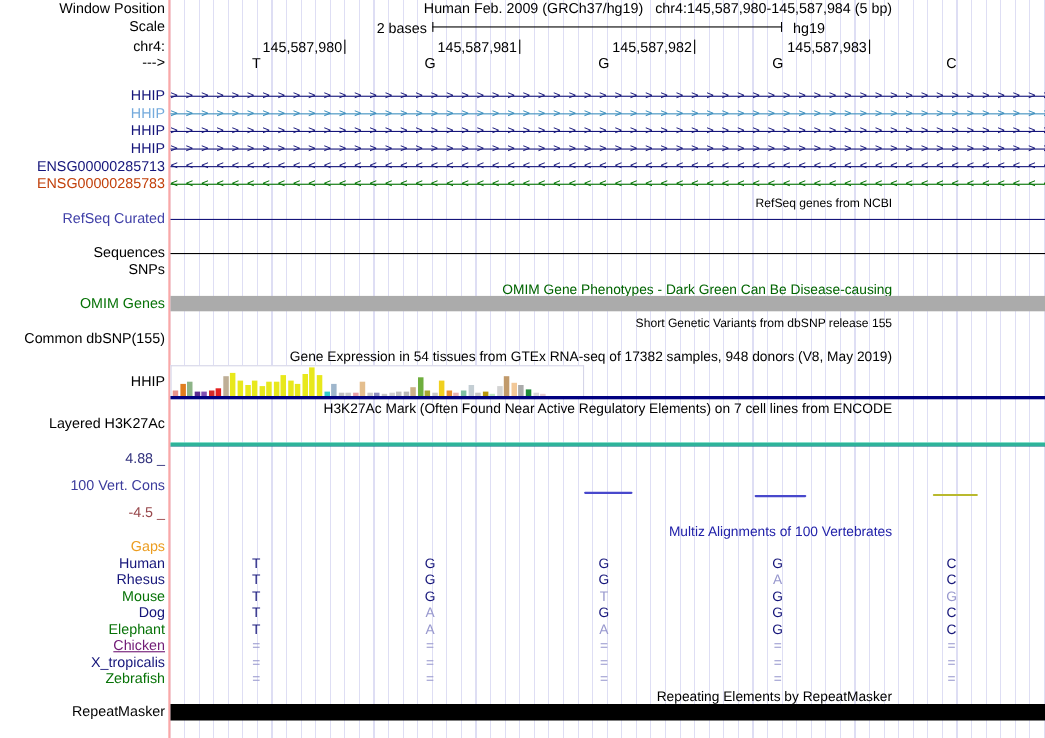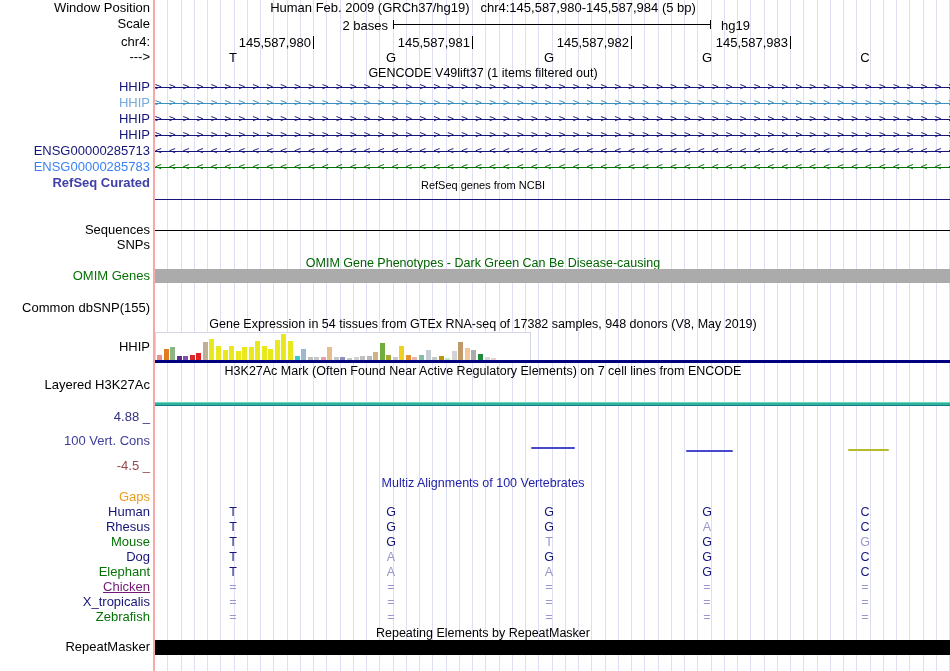--- a/index.html
+++ b/index.html
@@ -7,21 +7,21 @@
     position:relative;width:950px;height:671px;background:#fff;overflow:hidden;
     font-family:"Liberation Sans",sans-serif;color:#000;
   }
   .abs{position:absolute;}
   .gridlines{
     left:155px;top:0;width:795px;height:671px;
     background:repeating-linear-gradient(90deg,transparent 0 12.25px,#dedef4 12.25px 13.25px);
   }
   .pink-line{left:153px;top:0;width:2px;height:671px;background:#f9a8a8;}
   .llabel{position:absolute;right:800px;white-space:nowrap;font-size:13px;line-height:14px;text-align:right;}
-  .ctitle{position:absolute;left:155px;width:656px;text-align:center;white-space:nowrap;line-height:13px;}
+  .ctitle{position:absolute;left:155px;width:656px;text-align:right;white-space:nowrap;line-height:13px;}
   .t12{font-size:12.5px;} .t11{font-size:11px;}
   .chev{position:absolute;left:155px;width:795px;height:16px;overflow:hidden;white-space:nowrap;
         font-family:"DejaVu Sans Mono",monospace;font-size:11px;line-height:16px;letter-spacing:7.3px;}
   .trackline{position:absolute;left:155px;width:795px;height:1px;}
   .tick{position:absolute;width:1px;background:#000;}
   .poslabel{position:absolute;width:110px;text-align:right;font-size:13px;white-space:nowrap;}
   .baseletter{position:absolute;width:24px;margin-left:-12px;text-align:center;font-size:13px;}
   .alncell{position:absolute;width:24px;margin-left:-12px;text-align:center;font-size:12.5px;line-height:14px;}
   .bar{position:absolute;}
 </style>
@@ -43,35 +43,35 @@
   <div class="abs" style="left:393px;top:20px;width:1px;height:9px;background:#000;"></div>
   <div class="abs" style="left:710px;top:20px;width:1px;height:9px;background:#000;"></div>
   <div class="abs" style="left:721px;top:18px;font-size:13px;">hg19</div>
 
   <div class="llabel" style="top:35px;">chr4:</div>
   <div id="pos-ticks"></div>
 
   <div class="llabel" style="top:50px;">---&gt;</div>
   <div id="seq-row"></div>
 
-  <div class="ctitle t12" style="top:67px;">GENCODE V49lift37 (1 items filtered out)</div>
   <div id="gencode-tracks"></div>
 
   <div class="ctitle t11" style="top:179px;">RefSeq genes from NCBI</div>
-  <div class="llabel" style="top: 176px; color: rgb(64, 64, 168); font-weight: bold;">RefSeq Curated</div>
+  <div class="llabel" style="top: 192px; color: rgb(64, 64, 168);">RefSeq Curated</div>
   <div class="trackline" style="top: 199px; background: rgb(21, 21, 122);"></div>
 
   <div class="llabel" style="top:223px;">Sequences</div>
   <div class="trackline" style="top:230px;background:#000;"></div>
   <div class="llabel" style="top:238px;">SNPs</div>
 
   <div class="ctitle t12" style="top: 257px; color: rgb(0, 100, 0);">OMIM Gene Phenotypes - Dark Green Can Be Disease-causing</div>
   <div class="llabel" style="top: 269px; color: rgb(6, 114, 6);">OMIM Genes</div>
   <div class="abs" style="left: 155px; top: 269px; width: 795px; height: 14px; background: rgb(171, 171, 171);" id="omim-bar"></div>
 
+  <div class="ctitle t11" style="top:288px;">Short Genetic Variants from dbSNP release 155</div>
   <div class="llabel" style="top:301px;">Common dbSNP(155)</div>
 
   <div class="ctitle t12" style="top:318px;">Gene Expression in 54 tissues from GTEx RNA-seq of 17382 samples, 948 donors (V8, May 2019)</div>
   <div class="llabel" style="top:340px;">HHIP</div>
   <div class="abs" style="left:155px;top:332px;width:376px;height:28px;background:#fff;border:1px solid #d5d5e8;border-bottom:none;box-sizing:border-box;"></div>
   <div id="gtex-bars"></div>
   <div class="abs" style="left: 155px; top: 360px; width: 795px; height: 3px; background: rgb(0, 0, 128);" id="gtex-baseline"></div>
 
   <div class="ctitle t12" style="top:365px;">H3K27Ac Mark (Often Found Near Active Regulatory Elements) on 7 cell lines from ENCODE</div>
   <div class="llabel" style="top:378px;">Layered H3K27Ac</div>
@@ -110,21 +110,21 @@
     <div class="chev" style="top: 95px; color: rgb(60, 143, 190);">&gt;&gt;&gt;&gt;&gt;&gt;&gt;&gt;&gt;&gt;&gt;&gt;&gt;&gt;&gt;&gt;&gt;&gt;&gt;&gt;&gt;&gt;&gt;&gt;&gt;&gt;&gt;&gt;&gt;&gt;&gt;&gt;&gt;&gt;&gt;&gt;&gt;&gt;&gt;&gt;&gt;&gt;&gt;&gt;&gt;&gt;&gt;&gt;&gt;&gt;&gt;&gt;&gt;&gt;&gt;&gt;&gt;&gt;&gt;&gt;</div>
     <div class="llabel" style="top: 112px; color: rgb(21, 21, 122);">HHIP</div>
     <div style="position: absolute; left: 155px; top: 119px; width: 795px; height: 1px; background: rgb(21, 21, 122);"></div>
     <div class="chev" style="top: 111px; color: rgb(21, 21, 122);">&gt;&gt;&gt;&gt;&gt;&gt;&gt;&gt;&gt;&gt;&gt;&gt;&gt;&gt;&gt;&gt;&gt;&gt;&gt;&gt;&gt;&gt;&gt;&gt;&gt;&gt;&gt;&gt;&gt;&gt;&gt;&gt;&gt;&gt;&gt;&gt;&gt;&gt;&gt;&gt;&gt;&gt;&gt;&gt;&gt;&gt;&gt;&gt;&gt;&gt;&gt;&gt;&gt;&gt;&gt;&gt;&gt;&gt;&gt;&gt;</div>
     <div class="llabel" style="top: 128px; color: rgb(21, 21, 122);">HHIP</div>
     <div style="position: absolute; left: 155px; top: 135px; width: 795px; height: 1px; background: rgb(21, 21, 122);"></div>
     <div class="chev" style="top: 127px; color: rgb(21, 21, 122);">&gt;&gt;&gt;&gt;&gt;&gt;&gt;&gt;&gt;&gt;&gt;&gt;&gt;&gt;&gt;&gt;&gt;&gt;&gt;&gt;&gt;&gt;&gt;&gt;&gt;&gt;&gt;&gt;&gt;&gt;&gt;&gt;&gt;&gt;&gt;&gt;&gt;&gt;&gt;&gt;&gt;&gt;&gt;&gt;&gt;&gt;&gt;&gt;&gt;&gt;&gt;&gt;&gt;&gt;&gt;&gt;&gt;&gt;&gt;&gt;</div>
     <div class="llabel" style="top: 144px; color: rgb(21, 21, 122);">ENSG00000285713</div>
     <div style="position: absolute; left: 155px; top: 151px; width: 795px; height: 1px; background: rgb(21, 21, 122);"></div>
     <div class="chev" style="top: 143px; color: rgb(21, 21, 122);">&lt;&lt;&lt;&lt;&lt;&lt;&lt;&lt;&lt;&lt;&lt;&lt;&lt;&lt;&lt;&lt;&lt;&lt;&lt;&lt;&lt;&lt;&lt;&lt;&lt;&lt;&lt;&lt;&lt;&lt;&lt;&lt;&lt;&lt;&lt;&lt;&lt;&lt;&lt;&lt;&lt;&lt;&lt;&lt;&lt;&lt;&lt;&lt;&lt;&lt;&lt;&lt;&lt;&lt;&lt;&lt;&lt;&lt;&lt;&lt;</div>
-    <div class="llabel" style="top: 160px; color: #3b82f6;">ENSG00000285783</div>
+    <div class="llabel" style="top: 160px; color: #c2410c;">ENSG00000285783</div>
     <div style="position: absolute; left: 155px; top: 167px; width: 795px; height: 1px; background: rgb(0, 114, 0);"></div>
     <div class="chev" style="top: 159px; color: rgb(0, 114, 0);">&lt;&lt;&lt;&lt;&lt;&lt;&lt;&lt;&lt;&lt;&lt;&lt;&lt;&lt;&lt;&lt;&lt;&lt;&lt;&lt;&lt;&lt;&lt;&lt;&lt;&lt;&lt;&lt;&lt;&lt;&lt;&lt;&lt;&lt;&lt;&lt;&lt;&lt;&lt;&lt;&lt;&lt;&lt;&lt;&lt;&lt;&lt;&lt;&lt;&lt;&lt;&lt;&lt;&lt;&lt;&lt;&lt;&lt;&lt;&lt;</div>
     <div class="bar" style="left: 157px; top: 355px; width: 5px; height: 5px; background: rgb(232, 146, 140);"></div>
     <div class="bar" style="left: 163.55px; top: 349px; width: 5px; height: 11px; background: rgb(224, 125, 31);"></div>
     <div class="bar" style="left: 170.1px; top: 347px; width: 5px; height: 13px; background: rgb(141, 180, 135);"></div>
     <div class="bar" style="left: 176.65px; top: 356px; width: 5px; height: 4px; background: rgb(92, 45, 145);"></div>
     <div class="bar" style="left: 183.2px; top: 356px; width: 5px; height: 4px; background: rgb(128, 79, 179);"></div>
     <div class="bar" style="left: 189.75px; top: 355px; width: 5px; height: 5px; background: rgb(212, 42, 42);"></div>
     <div class="bar" style="left: 196.3px; top: 353px; width: 5px; height: 7px; background: rgb(227, 32, 32);"></div>
     <div class="bar" style="left: 202.85px; top: 342px; width: 5px; height: 18px; background: rgb(191, 175, 150);"></div>

